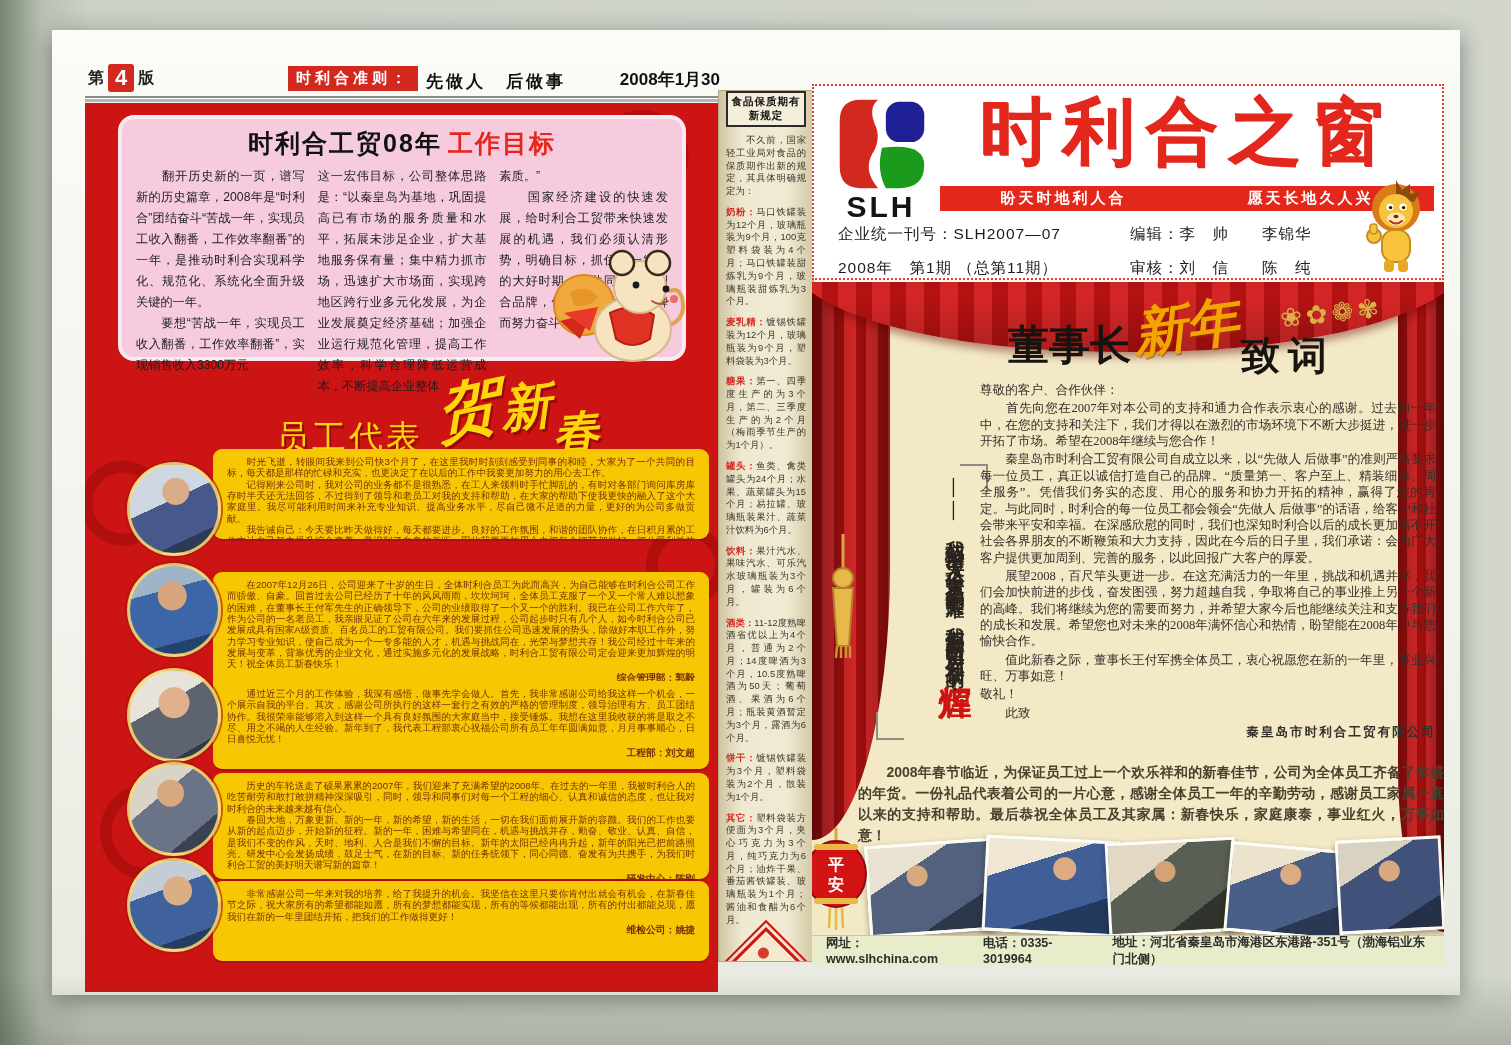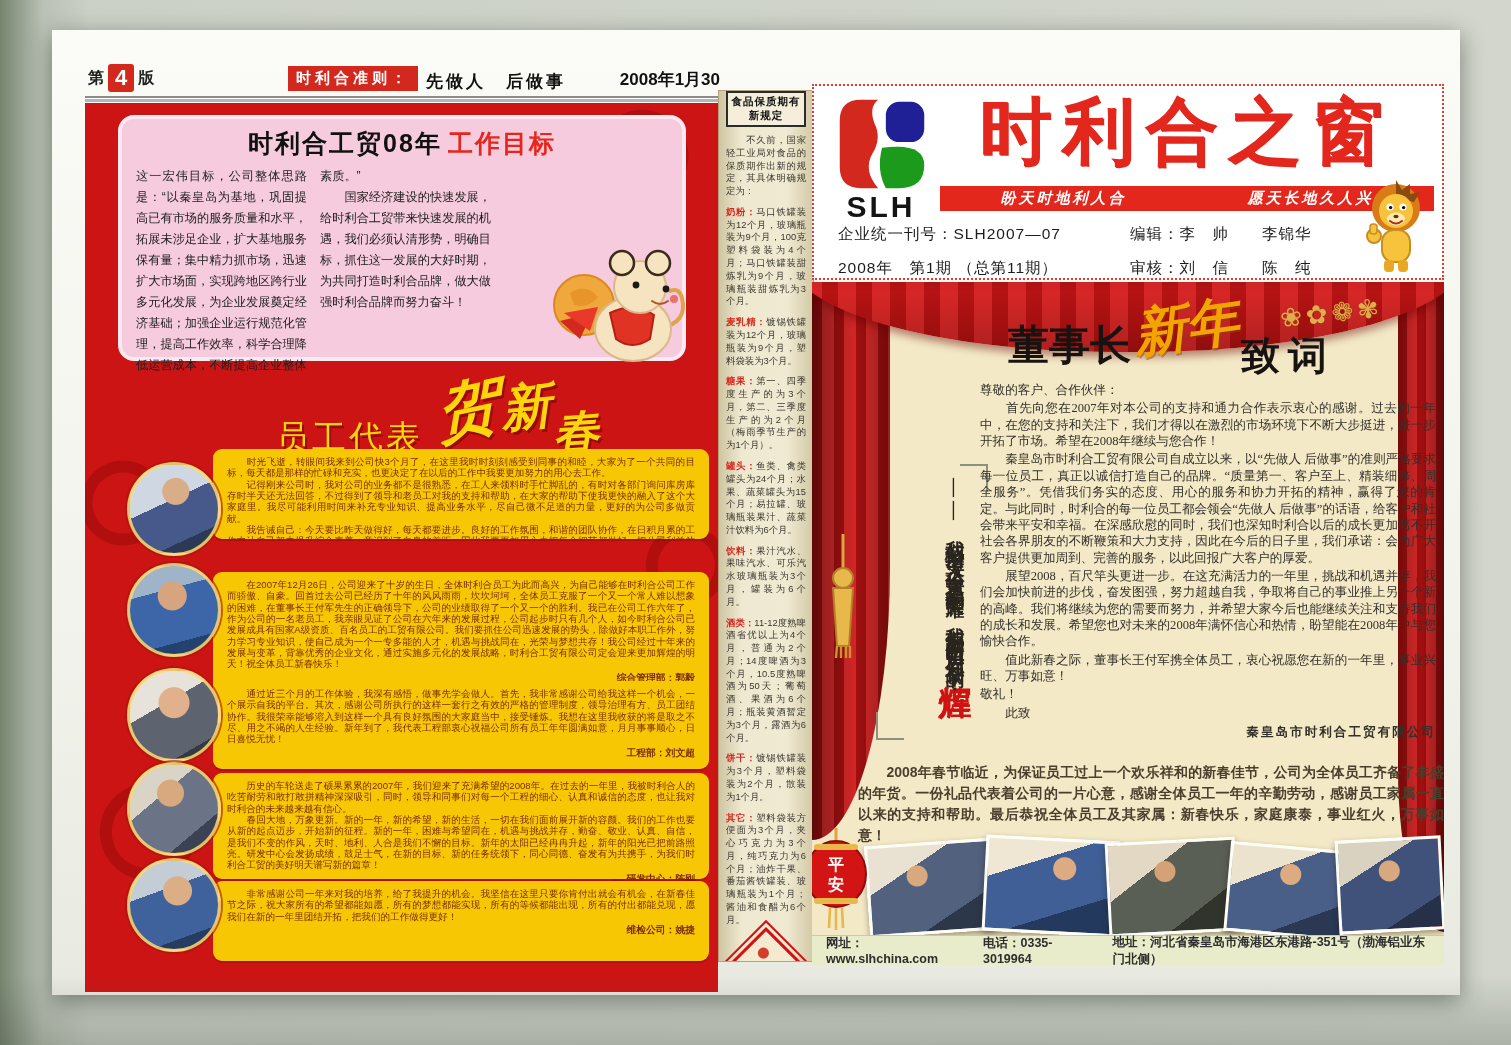--- a/index.html
+++ b/index.html
@@ -97,21 +97,21 @@
   .masthead{position:absolute;left:760px;top:54px;width:632px;height:196px;background:#fff;
     border:2px dotted #e23b30;box-sizing:border-box;}
   .logo{position:absolute;left:20px;top:10px;width:96px;height:96px;}
   .logo-text{position:absolute;left:14px;top:104px;width:106px;text-align:center;
     font-size:30px;font-weight:900;letter-spacing:3px;color:#141414;}
   .mast-title{position:absolute;left:126px;top:-4px;width:494px;height:102px;text-align:center;
     font-size:72px;font-weight:900;color:#e3271c;letter-spacing:11px;
     font-family:"Liberation Serif",serif;line-height:100px;text-shadow:1px 1px 0 #e3271c;}
   .slogan{position:absolute;left:126px;top:100px;width:494px;height:25px;background:#e3271c;
     color:#fff;display:flex;align-items:center;justify-content:space-around;
-    font-size:15px;font-style:italic;font-weight:700;letter-spacing:3px;}
+    font-size:15px;font-weight:700;letter-spacing:3px;}
   .mast-info{position:absolute;left:24px;top:138px;width:510px;font-size:15.5px;color:#1c1c1c;letter-spacing:1px;}
   .mast-info .row{display:flex;margin-bottom:13px;}
   .mast-info .cell-l{width:292px;}
   .lion-wrap{position:absolute;left:540px;top:92px;width:80px;height:100px;}
 
   
   .stage{position:absolute;left:760px;top:252px;width:632px;height:653px;background:#f3e9c6;overflow:hidden;}
   .curtain-top{position:absolute;left:-24px;top:-62px;width:680px;height:132px;
     background:
       repeating-linear-gradient(90deg,rgba(0,0,0,.14) 0 16px,rgba(255,255,255,.07) 16px 34px),
@@ -193,20 +193,24 @@
     <div class="lp-rule"></div>
 
     <div class="red-page">
 
       <div class="goals-box">
         <div class="goals-title">
           <span>时利合工贸08年</span><span class="red">工作目标</span>
         </div>
         <div class="goals-cols">
           <div class="col">
+            <p>　　翻开历史新的一页，谱写新的历史篇章，2008年是“时利合”团结奋斗“苦战一年，实现员工收入翻番，工作效率翻番”的一年，是推动时利合实现科学化、规范化、系统化全面升级关键的一年。</p>
+            <p>　　要想“苦战一年，实现员工收入翻番，工作效率翻番”，实现销售收入3300万元</p>
+          </div>
+          <div class="col">
             <p>这一宏伟目标，公司整体思路是：“以秦皇岛为基地，巩固提高已有市场的服务质量和水平，拓展未涉足企业，扩大基地服务保有量；集中精力抓市场，迅速扩大市场面，实现跨地区跨行业多元化发展，为企业发展奠定经济基础；加强企业运行规范化管理，提高工作效率，科学合理降低运营成本，不断提高企业整体</p>
           </div>
           <div class="col">
             <p>素质。”</p>
             <p>　　国家经济建设的快速发展，给时利合工贸带来快速发展的机遇，我们必须认清形势，明确目标，抓住这一发展的大好时期，为共同打造时利合品牌，做大做强时利合品牌而努力奋斗！</p>
           </div>
         </div>
       </div>
 
       <div class="mouse-wrap">

